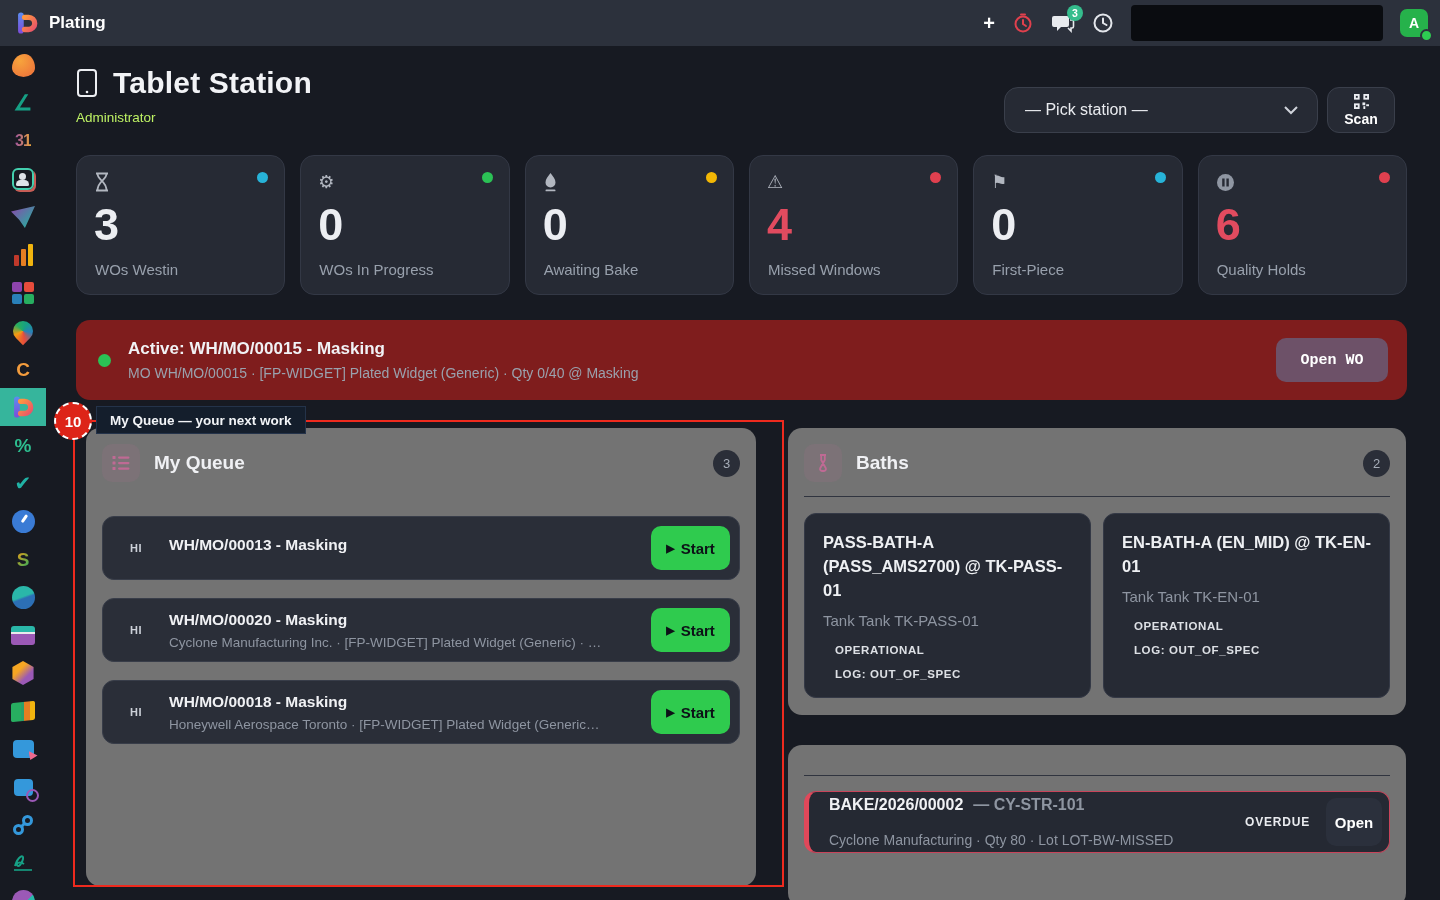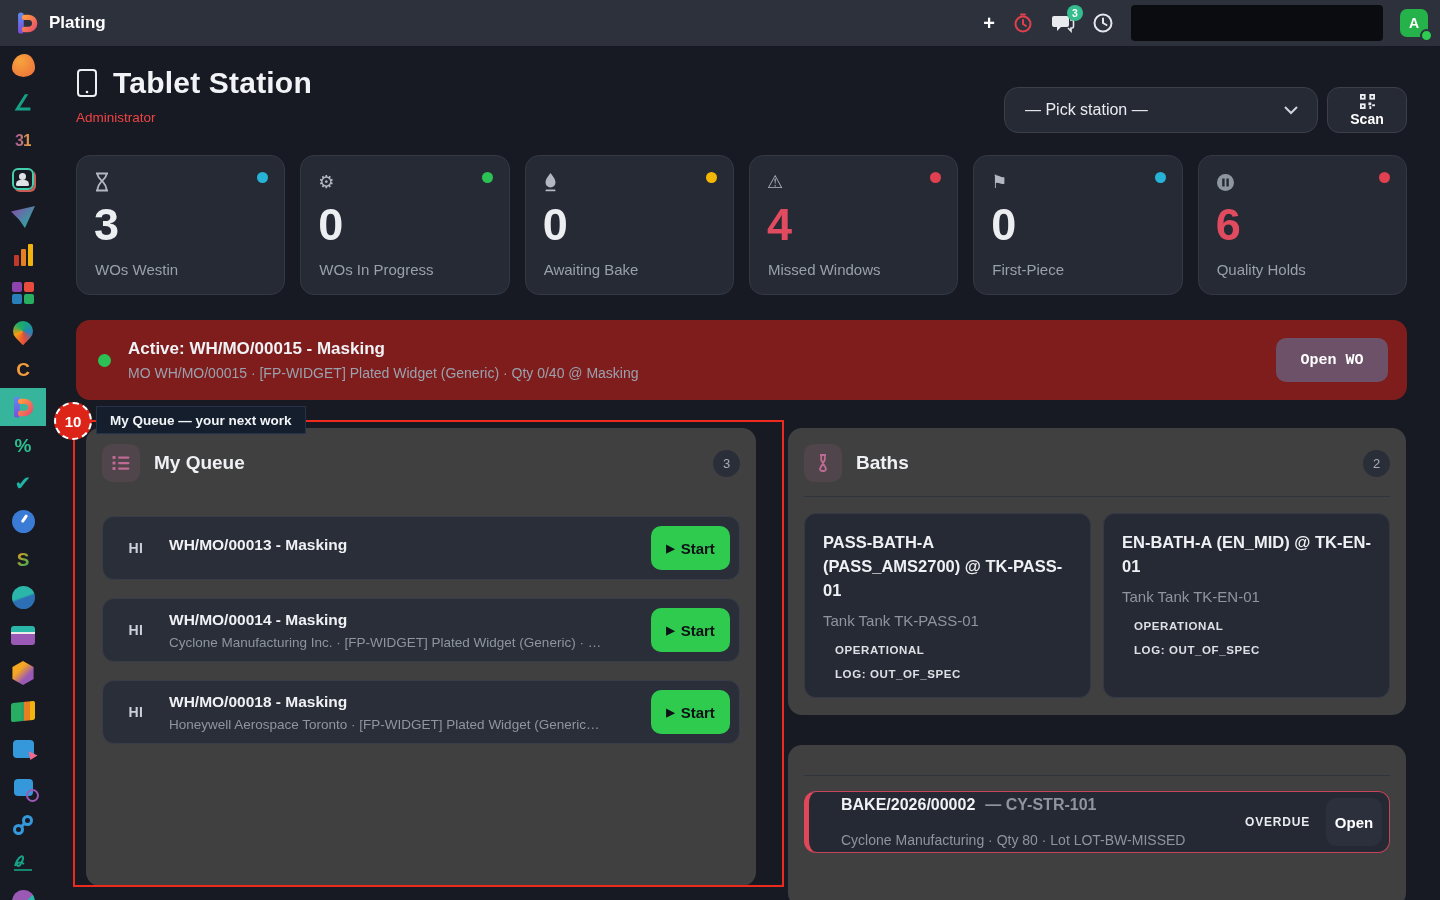--- a/index.html
+++ b/index.html
@@ -79,26 +79,26 @@
   .i-quality { width:19px; height:17px; border-radius:4px; background:#3498db; position:relative; }
   .i-quality::after { content:""; position:absolute; right:-6px; bottom:-6px; width:9px; height:9px;
                       border-radius:50%; border:2.5px solid #9b59b6; background:transparent; }
   .i-member { width:23px; height:23px; border-radius:50%;
               background:linear-gradient(135deg,#9b59b6 55%,#2ab7a9 55%); }
 
   
   .page-head { position:absolute; left:76px; top:66px; }
   .title-row { display:flex; align-items:center; gap:15px; }
   h1.page-title { font-size:30px; font-weight:800; color:#f2f3f6; letter-spacing:.2px; }
-  .page-sub { margin-top:10px; font-size:13.5px; color:#ef4444; }
+  .page-sub { margin-top:10px; font-size:13.5px; color:#bef264; }
   .station-select { position:absolute; left:1004px; top:87px; width:314px; height:46px; cursor:pointer;
                     background:#262a34; border:1px solid #3a3f4b; border-radius:14px; color:#e9ebef;
                     font-size:16px; display:flex; align-items:center; justify-content:space-between;
                     padding:0 18px 0 20px; }
-  .scan-btn { position:absolute; left:1327px; top:87px; width:80px; height:46px; cursor:pointer;
+  .scan-btn { position:absolute; left:1327px; top:87px; width:68px; height:46px; cursor:pointer;
               background:#262a34; border:1px solid #3a3f4b; border-radius:12px; color:#fff;
               display:flex; flex-direction:column; align-items:center; justify-content:center; gap:2px;
               font-size:14px; font-weight:700; }
 
   
   .stats-row { position:absolute; left:76px; top:155px; width:1331px; height:140px; display:flex; gap:15px; }
   .stat { flex:1; background:#262a34; border:1px solid #333845; border-radius:14px;
           padding:15px 17px; position:relative; cursor:pointer; }
   .stat-icon { color:#b2b7c0; height:22px; display:flex; align-items:center; font-size:18px; }
   .stat-dot { position:absolute; top:16px; right:16px; width:11px; height:11px; border-radius:50%; }
@@ -109,37 +109,37 @@
   .banner { position:absolute; left:76px; top:320px; width:1331px; height:80px; background:#7f1d1d;
             border-radius:14px; display:flex; align-items:center; padding:0 19px 0 22px; }
   .banner-dot { width:13px; height:13px; border-radius:50%; margin-right:17px; flex:none; }
   .banner-title { font-size:17px; font-weight:800; color:#f1f2f5; margin-bottom:6px; }
   .banner-sub { font-size:14px; color:#9aa1ad; }
   .open-wo { margin-left:auto; width:112px; height:44px; border-radius:10px; background:#6d5168;
              border:none; color:#fff; font-weight:700; font-size:15px; cursor:pointer;
              font-family:Liberation Mono, monospace; }
 
   
-  .panel { position:absolute; background:#404040; border-radius:14px; padding:16px; }
+  .panel { position:absolute; background:#737373; border-radius:14px; padding:16px; }
   .queue-panel { left:86px; top:428px; width:670px; height:458px; }
   .baths-panel { left:788px; top:428px; width:618px; height:287px; }
   .bake-panel  { left:788px; top:745px; width:618px; height:162px; }
   .panel-head { display:flex; align-items:center; gap:14px; }
   .p-icon { width:38px; height:38px; border-radius:10px; background:rgba(186,106,148,.12);
             display:flex; align-items:center; justify-content:center; flex:none; }
   .p-title { font-size:19px; font-weight:800; color:#f0f1f4; }
   .p-count { margin-left:auto; width:27px; height:27px; border-radius:50%; background:#2a2e38;
              color:#a6adb8; font-size:13px; display:flex; align-items:center; justify-content:center; }
   .p-divider { height:1px; background:#30343f; margin-top:14px; }
 
   
   .q-list { margin-top:34px; display:flex; flex-direction:column; gap:18px; }
   .q-item { display:flex; align-items:center; background:#2a2e38; border:1px solid #383d49;
             border-radius:12px; height:64px; cursor:pointer; }
-  .q-pri { width:66px; text-align:center; font-size:14px; font-weight:700; color:#ccd0d8;
+  .q-pri { width:66px; text-align:center; font-size:11px; font-weight:700; color:#ccd0d8;
            letter-spacing:.4px; flex:none; }
   .q-text { flex:1; min-width:0; padding-right:12px; }
   .q-title { font-size:15.5px; font-weight:800; color:#f0f1f4; margin-bottom:6px; }
   .q-sub { font-size:13.5px; color:#8e95a1; white-space:nowrap; overflow:hidden; text-overflow:ellipsis; }
   .start-btn { width:79px; height:44px; border-radius:10px; background:#2fcb4e; border:none;
                color:#0d1117; font-weight:700; font-size:15px; margin-right:9px; flex:none;
                display:flex; align-items:center; justify-content:center; gap:6px; cursor:pointer;
                font-family:"Liberation Sans",sans-serif; }
   .play { font-size:11px; }
 
@@ -150,21 +150,21 @@
   .bath-title { font-size:16.5px; font-weight:800; color:#eef0f3; line-height:1.45; }
   .bath-tank { font-size:15px; color:#8e95a1; margin-top:9px; }
   .bath-status { font-size:11.5px; font-weight:700; color:#dde0e5; letter-spacing:.6px;
                  margin:15px 0 0 12px; }
   .bath-log { font-size:11.5px; font-weight:700; color:#dde0e5; letter-spacing:.6px;
               margin:12px 0 0 12px; }
 
   
   .bake-item { margin-top:15px; display:flex; align-items:center; background:#252933;
                border:1px solid #c8445a; border-left:5px solid #e0485a; border-radius:12px;
-               height:62px; padding:0 7px 0 32px; cursor:pointer; }
+               height:62px; padding:0 7px 0 20px; cursor:pointer; }
   .bake-text { flex:1; min-width:0; }
   .bake-line1 { display:flex; align-items:baseline; gap:10px; }
   .bake-code { font-size:16px; font-weight:800; color:#f0f1f4; }
   .bake-ref { font-size:16px; font-weight:700; color:#8e95a1; }
   .bake-sub { font-size:14px; color:#8e95a1; margin-top:18px; white-space:nowrap; overflow:hidden;
               text-overflow:ellipsis; }
   .overdue { font-size:12px; font-weight:700; color:#e9ebef; letter-spacing:.8px; margin:0 16px 0 8px;
              flex:none; }
   .open-btn { width:56px; height:48px; border-radius:10px; background:#2b303c; border:none; color:#fff;
               font-weight:700; font-size:15px; cursor:pointer; flex:none;
@@ -449,21 +449,21 @@
           <div class="q-title">WH/MO/00013 - Masking</div>
         </div>
         <button class="start-btn">
           <span class="play">▶</span>
           <span>Start</span>
         </button>
       </div>
       <div class="q-item">
         <span class="q-pri">HI</span>
         <div class="q-text">
-          <div class="q-title">WH/MO/00014 - Masking</div>
+          <div class="q-title">WH/MO/00020 - Masking</div>
           <div class="q-sub">Cyclone Manufacturing Inc. · [FP-WIDGET] Plated Widget (Generic) · …</div>
         </div>
         <button class="start-btn">
           <span class="play">▶</span>
           <span>Start</span>
         </button>
       </div>
       <div class="q-item">
         <span class="q-pri">HI</span>
         <div class="q-text">

